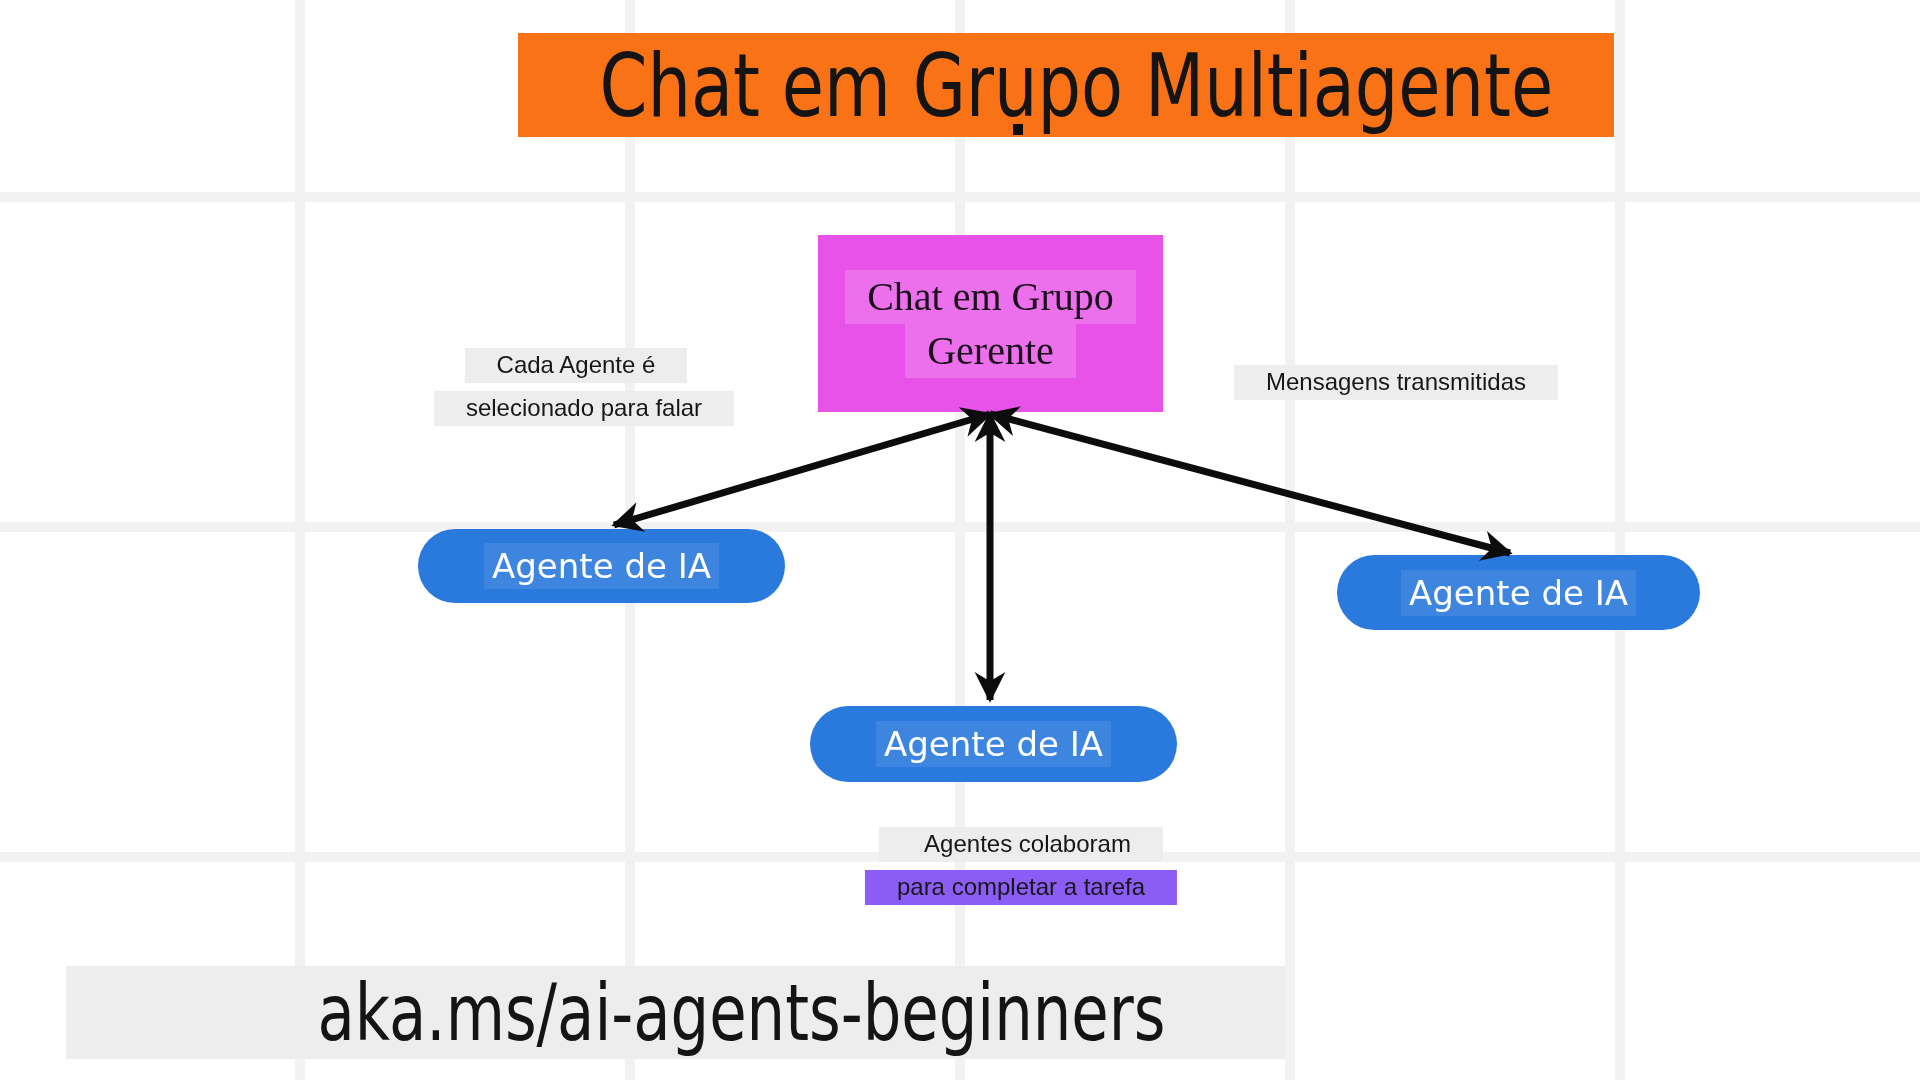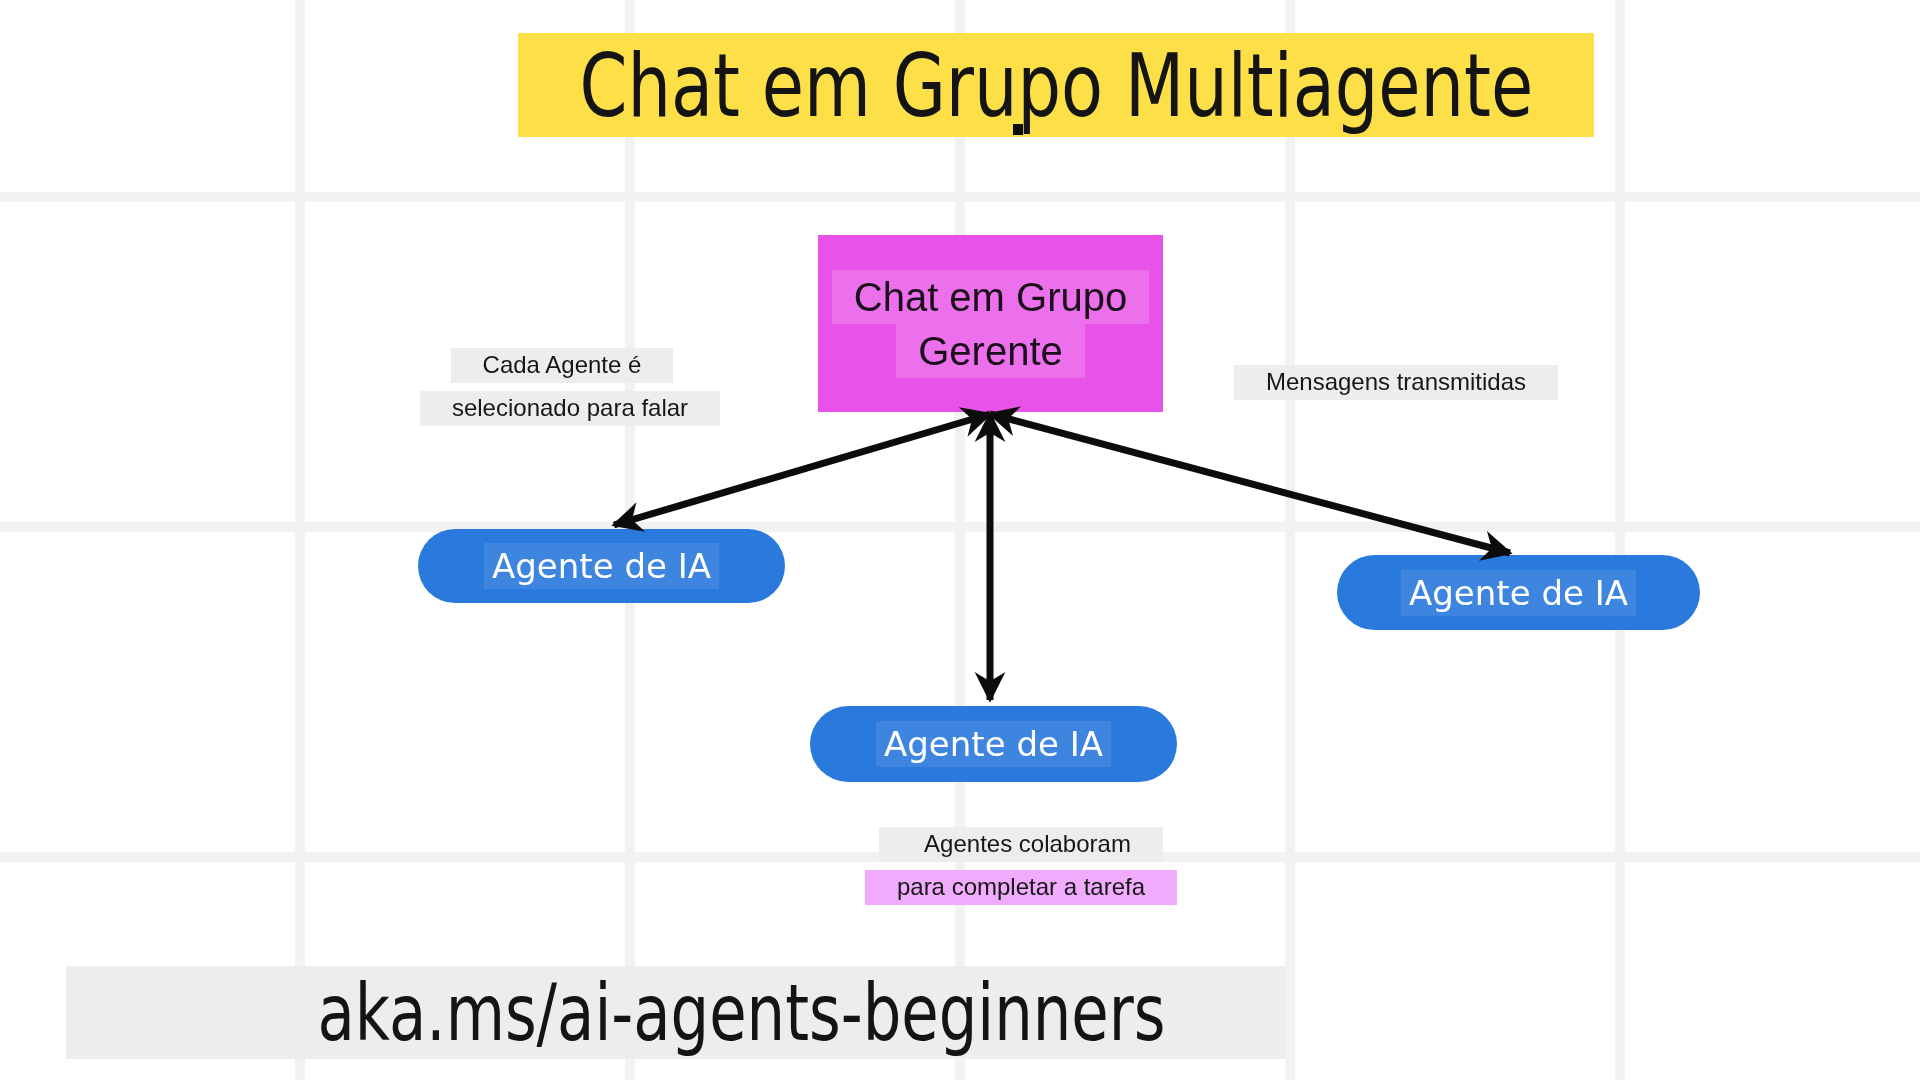--- a/index.html
+++ b/index.html
@@ -37,21 +37,21 @@
   
   .artifact {
     left: 1013px; top: 124px; width: 10px; height: 11px;
     background: #0d0d0d;
   }
 
   
   .manager {
     left: 818px; top: 235px; width: 345px; height: 177px;
     display: flex; flex-direction: column; align-items: center; justify-content: center;
-    font-family: Liberation Sans, sans-serif;
+    font-family: Liberation Serif, serif;
     font-size: 40px;
     color: #1b0f1b;
     text-align: right;
   }
   .mline {
     background: rgba(255,255,255,0.17);
     padding: 4px 22px;
     white-space: nowrap;
     line-height: 1.15;
   }
@@ -74,21 +74,21 @@
   }
 
   
   .note {
     display: flex; flex-direction: column; align-items: center;
     gap: 8px;
     font-size: 24px;
     color: #171717;
     transform: translateX(-50%);
   }
-  .note-left   { left: 562px;  top: 348px; }
+  .note-left   { left: 576px;  top: 348px; }
   .note-right  { left: 1396px; top: 365px; }
   .note-bottom { left: 1021px; top: 827px; }
   .nline {
     padding: 4px 32px;
     white-space: nowrap;
     line-height: 1.12;
   }
 
   
   .arrows {
@@ -105,21 +105,21 @@
     font-family: "DejaVu Sans", sans-serif;
     font-size: 78px;
     white-space: nowrap;
     display: inline-block;
     transform: scaleX(0.78);
   }
 </style>
 </head>
 <body>
 
-<div class="abs title-bar" style="background-color: #fde047;">
+<div class="abs title-bar" style="background-color: #f97316; padding-left: 20px;">
   <span class="title-text" style="color: rgb(20, 20, 20);">Chat em Grupo Multiagente</span>
 </div>
 
 <div class="abs artifact"></div>
 
 <div class="abs manager" style="background-color: rgb(233, 82, 233);">
   <span class="mline">Chat em Grupo</span>
   <span class="mline">Gerente</span>
 </div>
 
@@ -139,21 +139,21 @@
   <span class="nline" style="background-color: rgb(237, 237, 237);">Cada Agente é</span>
   <span class="nline" style="background-color: rgb(237, 237, 237); margin-left: 16px;">selecionado para falar</span>
 </div>
 
 <div class="abs note note-right">
   <span class="nline" style="background-color: rgb(237, 237, 237);">Mensagens transmitidas</span>
 </div>
 
 <div class="abs note note-bottom">
   <span class="nline" style="background-color: rgb(237, 237, 237); padding-left: 45px;">Agentes colaboram</span>
-  <span class="nline" style="background-color: #f0abfc;">para completar a tarefa</span>
+  <span class="nline" style="background-color: #8b5cf6;">para completar a tarefa</span>
 </div>
 
 <svg class="abs arrows" viewBox="0 0 1920 1080" xmlns="http://www.w3.org/2000/svg">
   <defs>
     <marker id="ah" viewBox="0 0 12 12" refX="10.5" refY="6" markerWidth="4.8" markerHeight="4.8" orient="auto-start-reverse" markerUnits="strokeWidth">
       <path d="M0.5,0.5 L11.5,6 L0.5,11.5 L3.8,6 Z" fill="#0c0c0c"></path>
     </marker>
   </defs>
   <line x1="990" y1="414" x2="614" y2="525" stroke-width="7" marker-start="url(#ah)" marker-end="url(#ah)" stroke="#0c0c0c"></line>
   <line x1="990" y1="414" x2="990" y2="700" stroke-width="7" marker-start="url(#ah)" marker-end="url(#ah)" stroke="#0c0c0c"></line>

